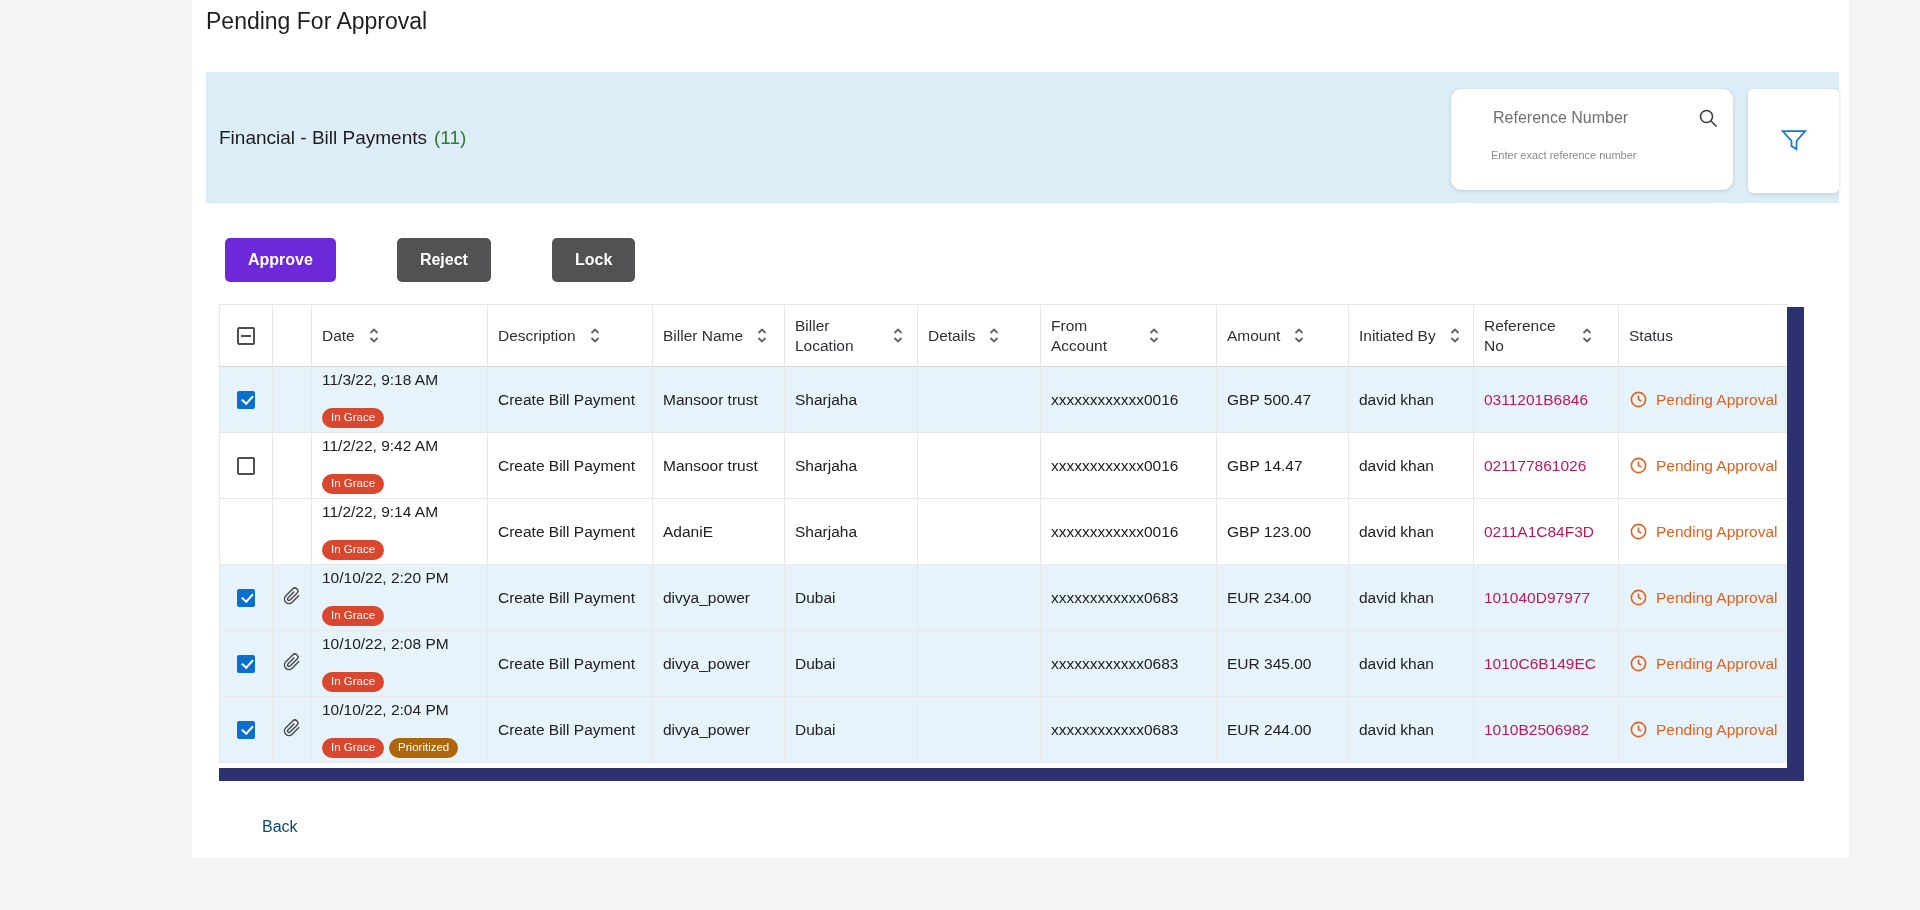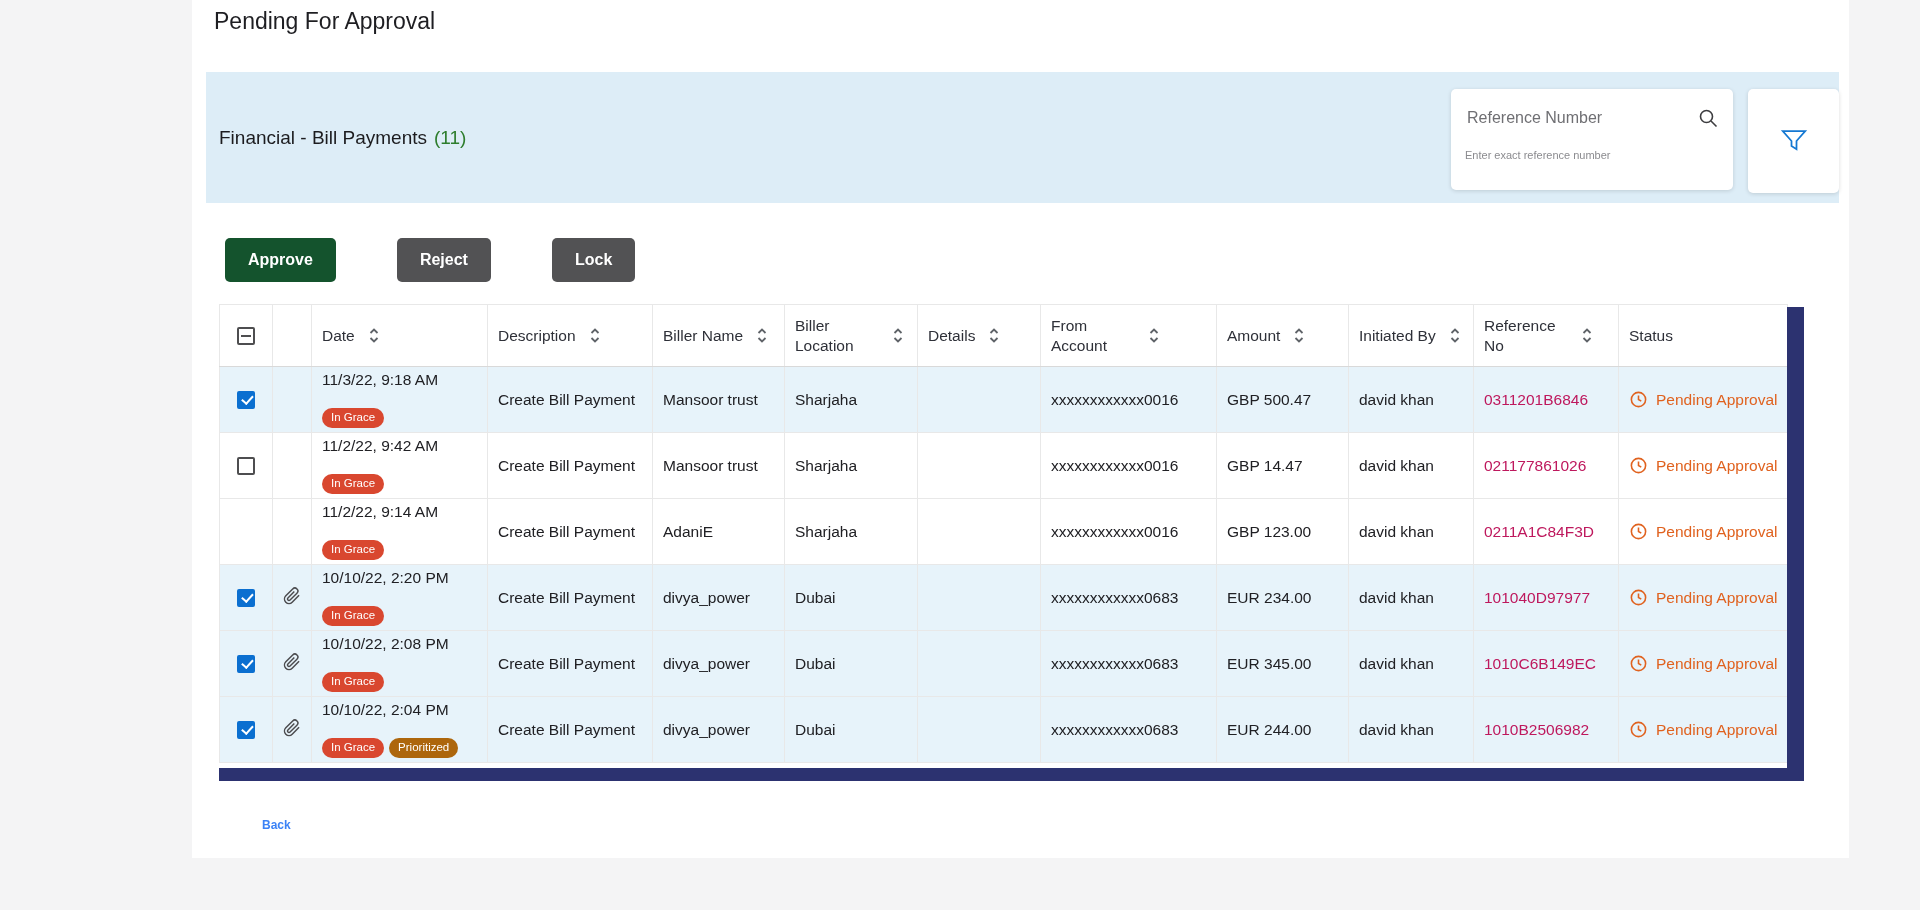--- a/index.html
+++ b/index.html
@@ -8,38 +8,39 @@
     width:1920px; height:910px;
     background:#f4f4f5;
     font-family:"Liberation Sans", sans-serif;
     position:relative; overflow:hidden;
   }
   .content-card {
     position:absolute; left:192px; top:0; width:1657px; height:858px;
     background:#ffffff;
   }
   .page-title {
-    position:absolute; left:22px; top:8px;
+    position:absolute; left:14px; top:8px;
     font-size:23px; font-weight:500; color:#1e1e22;
   }
   
   .band {
     position:absolute; left:14px; top:72px; width:1633px; height:131px;
     background:#ddedf7;
   }
   .band-title {
     position:absolute; left:13px; top:0; height:100%;
     display:flex; align-items:center; gap:7px;
     font-size:19px; color:#1c1c1f;
   }
   .band-count { color:#2d7d2d; }
   .search-card {
     position:absolute; left:1245px; top:17px; width:282px; height:101px;
-    background:#fff; border-radius:5px;
+    background:#fff; border-radius:11px;
     box-shadow:0 1px 4px rgba(0,0,0,.14);
+    padding-left:26px;
   }
   .search-row {
     display:flex; align-items:center; height:58px; padding:0 14px;
   }
   .search-input {
     border:none; outline:none; flex:1; min-width:0;
     font-size:16px; color:#333; background:transparent;
     font-family:"Liberation Sans", sans-serif;
   }
   .search-input::placeholder { color:#6f6f73; opacity:1; }
@@ -57,21 +58,21 @@
   .actions {
     position:absolute; left:33px; top:238px;
     display:flex; gap:18px;
   }
   .btn {
     height:44px; padding:0 23px; border:none; border-radius:5px;
     color:#fff; font-size:16px; font-weight:700;
     display:flex; align-items:center; cursor:pointer;
     font-family:"Liberation Sans", sans-serif;
   }
-  .btn-approve { background:#14532d; }
+  .btn-approve { background:#6d28d9; }
   .btn-gray { background:#525254;margin-left:43px; }
   
   .table-outer { position:absolute; left:27px; top:304px; width:1585px; }
   table {
     border-collapse:collapse; table-layout:fixed; width:1568px; background:#fff;
   }
   th, td { border:1px solid #e8e8e8; overflow:hidden; }
   thead th {
     height:62px; padding:0 10px; text-align:left;
     font-weight:400; font-size:15.5px; color:#2e3038;
@@ -121,21 +122,21 @@
   .vscroll {
     position:absolute; left:1568px; top:3px; width:17px; height:463px;
     background:#2c3270;
   }
   .hscroll {
     position:absolute; left:0; top:464px; width:1585px; height:13px;
     background:#2c3270;
   }
   .back-link {
     position:absolute; left:70px; top:818px;
-    color:#3b82f6; font-size:12px; font-weight:700; cursor:pointer;
+    color:#0c4a6e; font-size:16px; font-weight:400; cursor:pointer;
   }
 </style>
 </head>
 <body>
 
 <div class="content-card">
 
   <div class="page-title">Pending For Approval</div>
 
   <div class="band">

